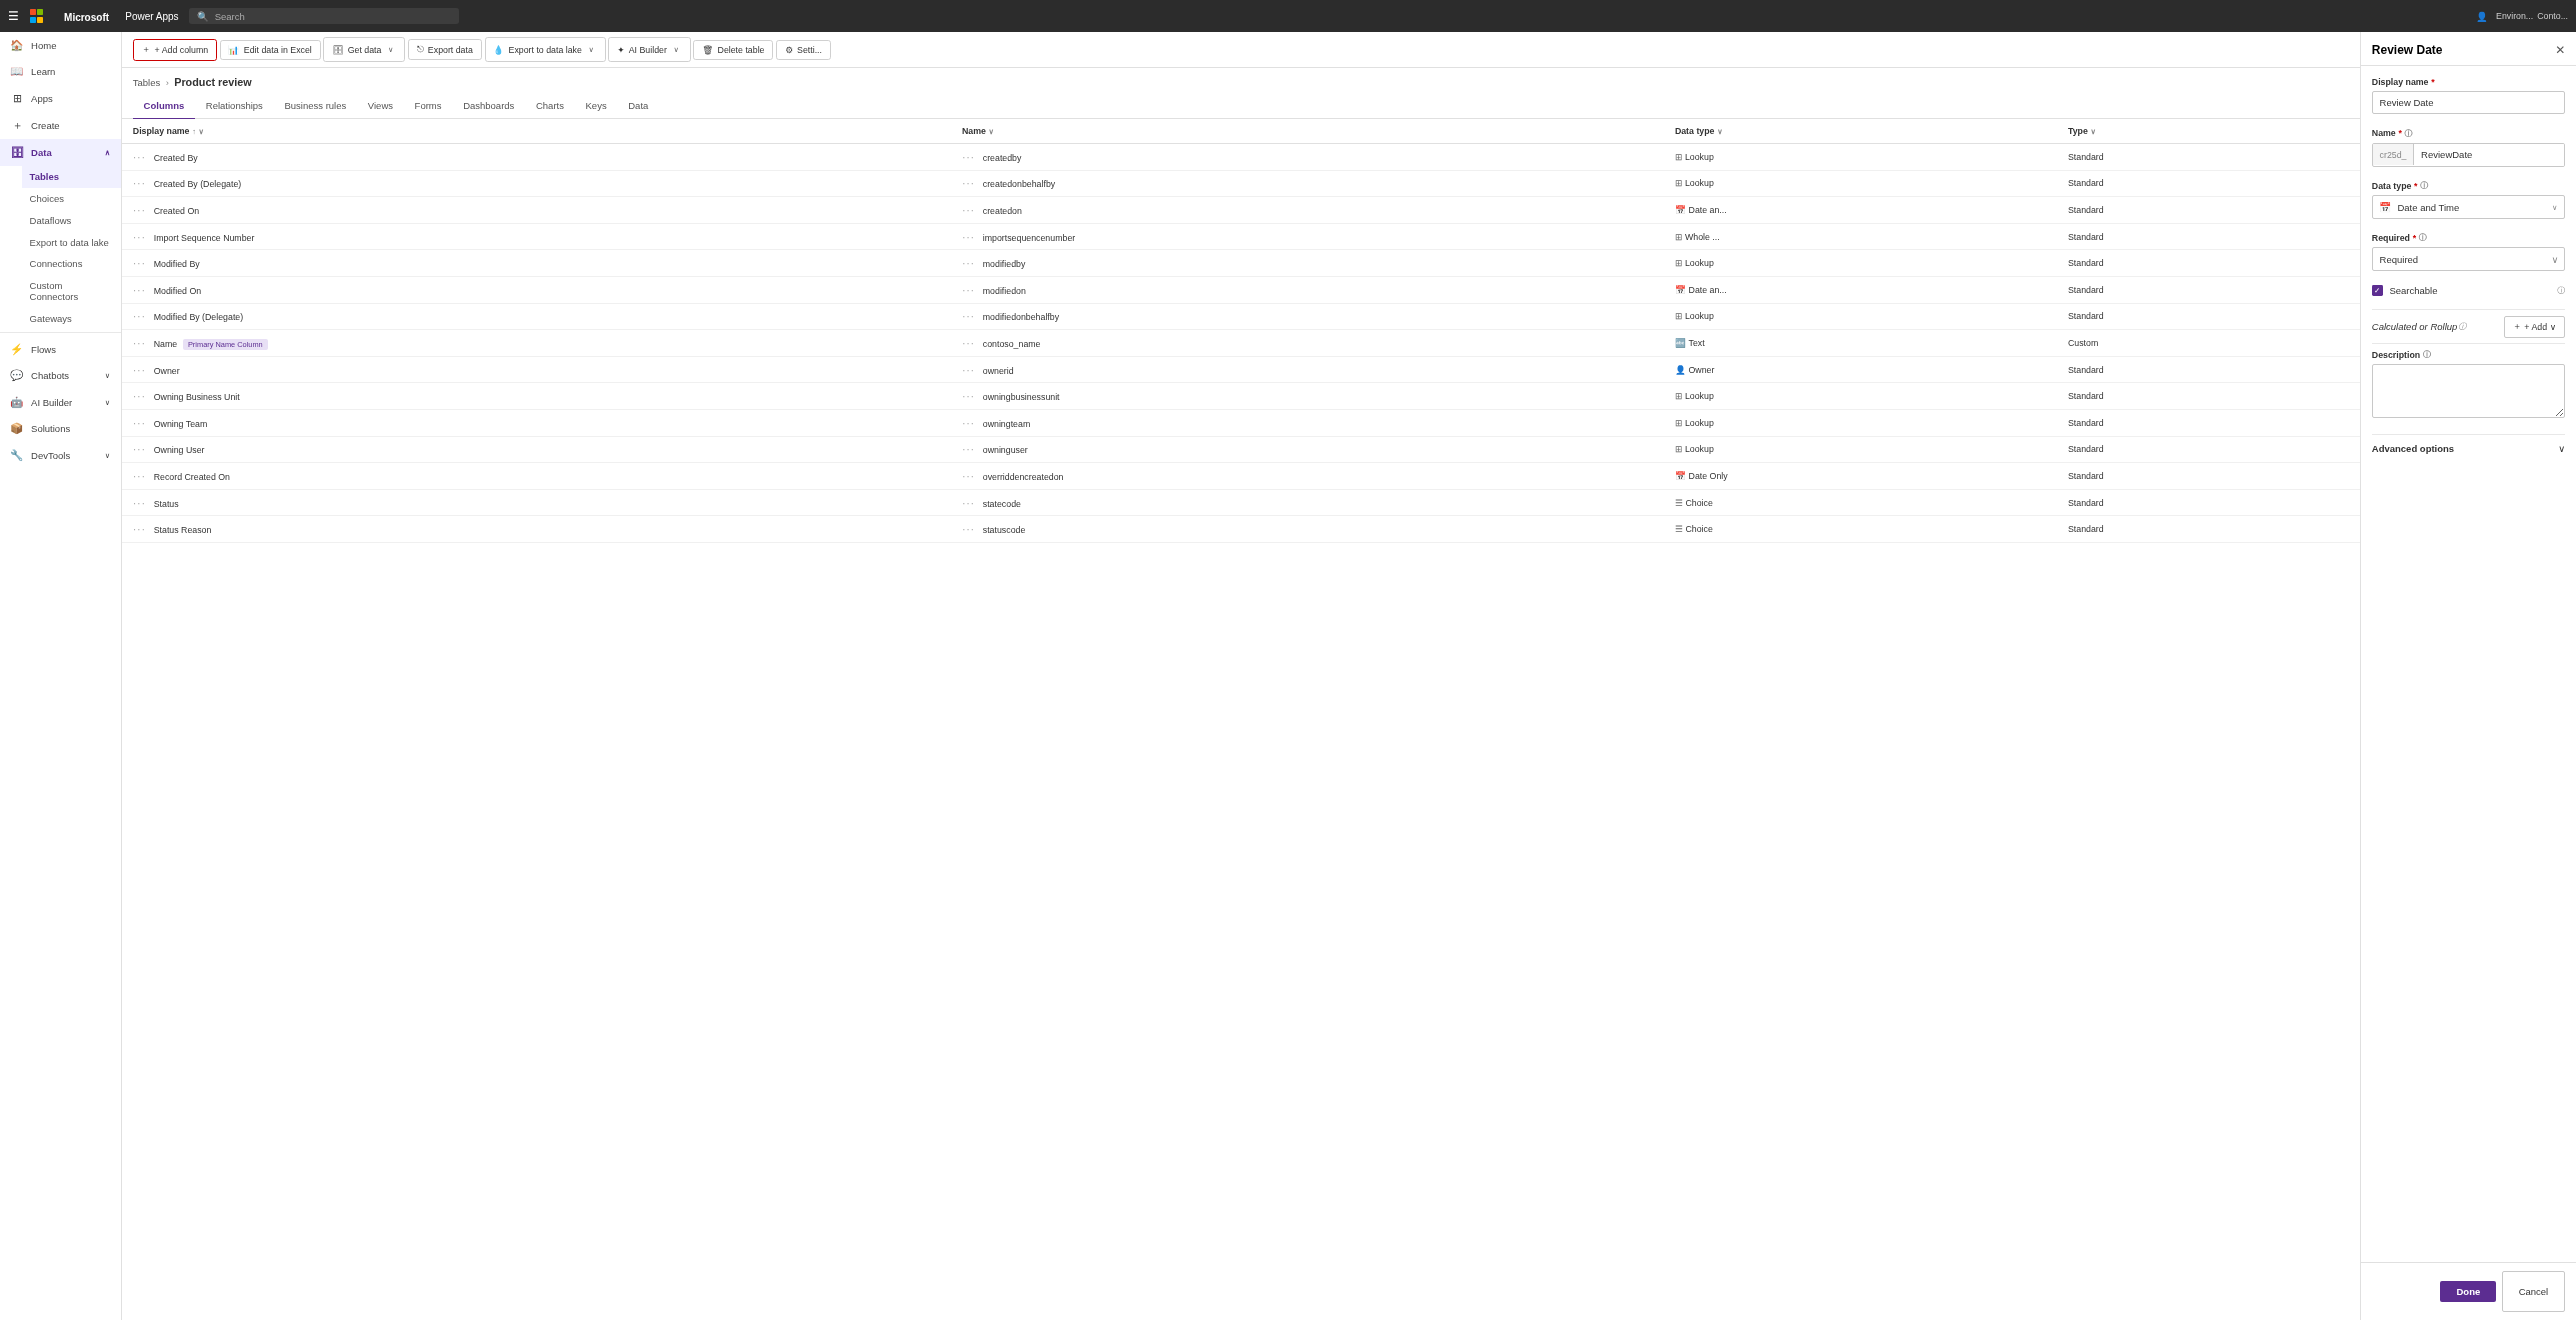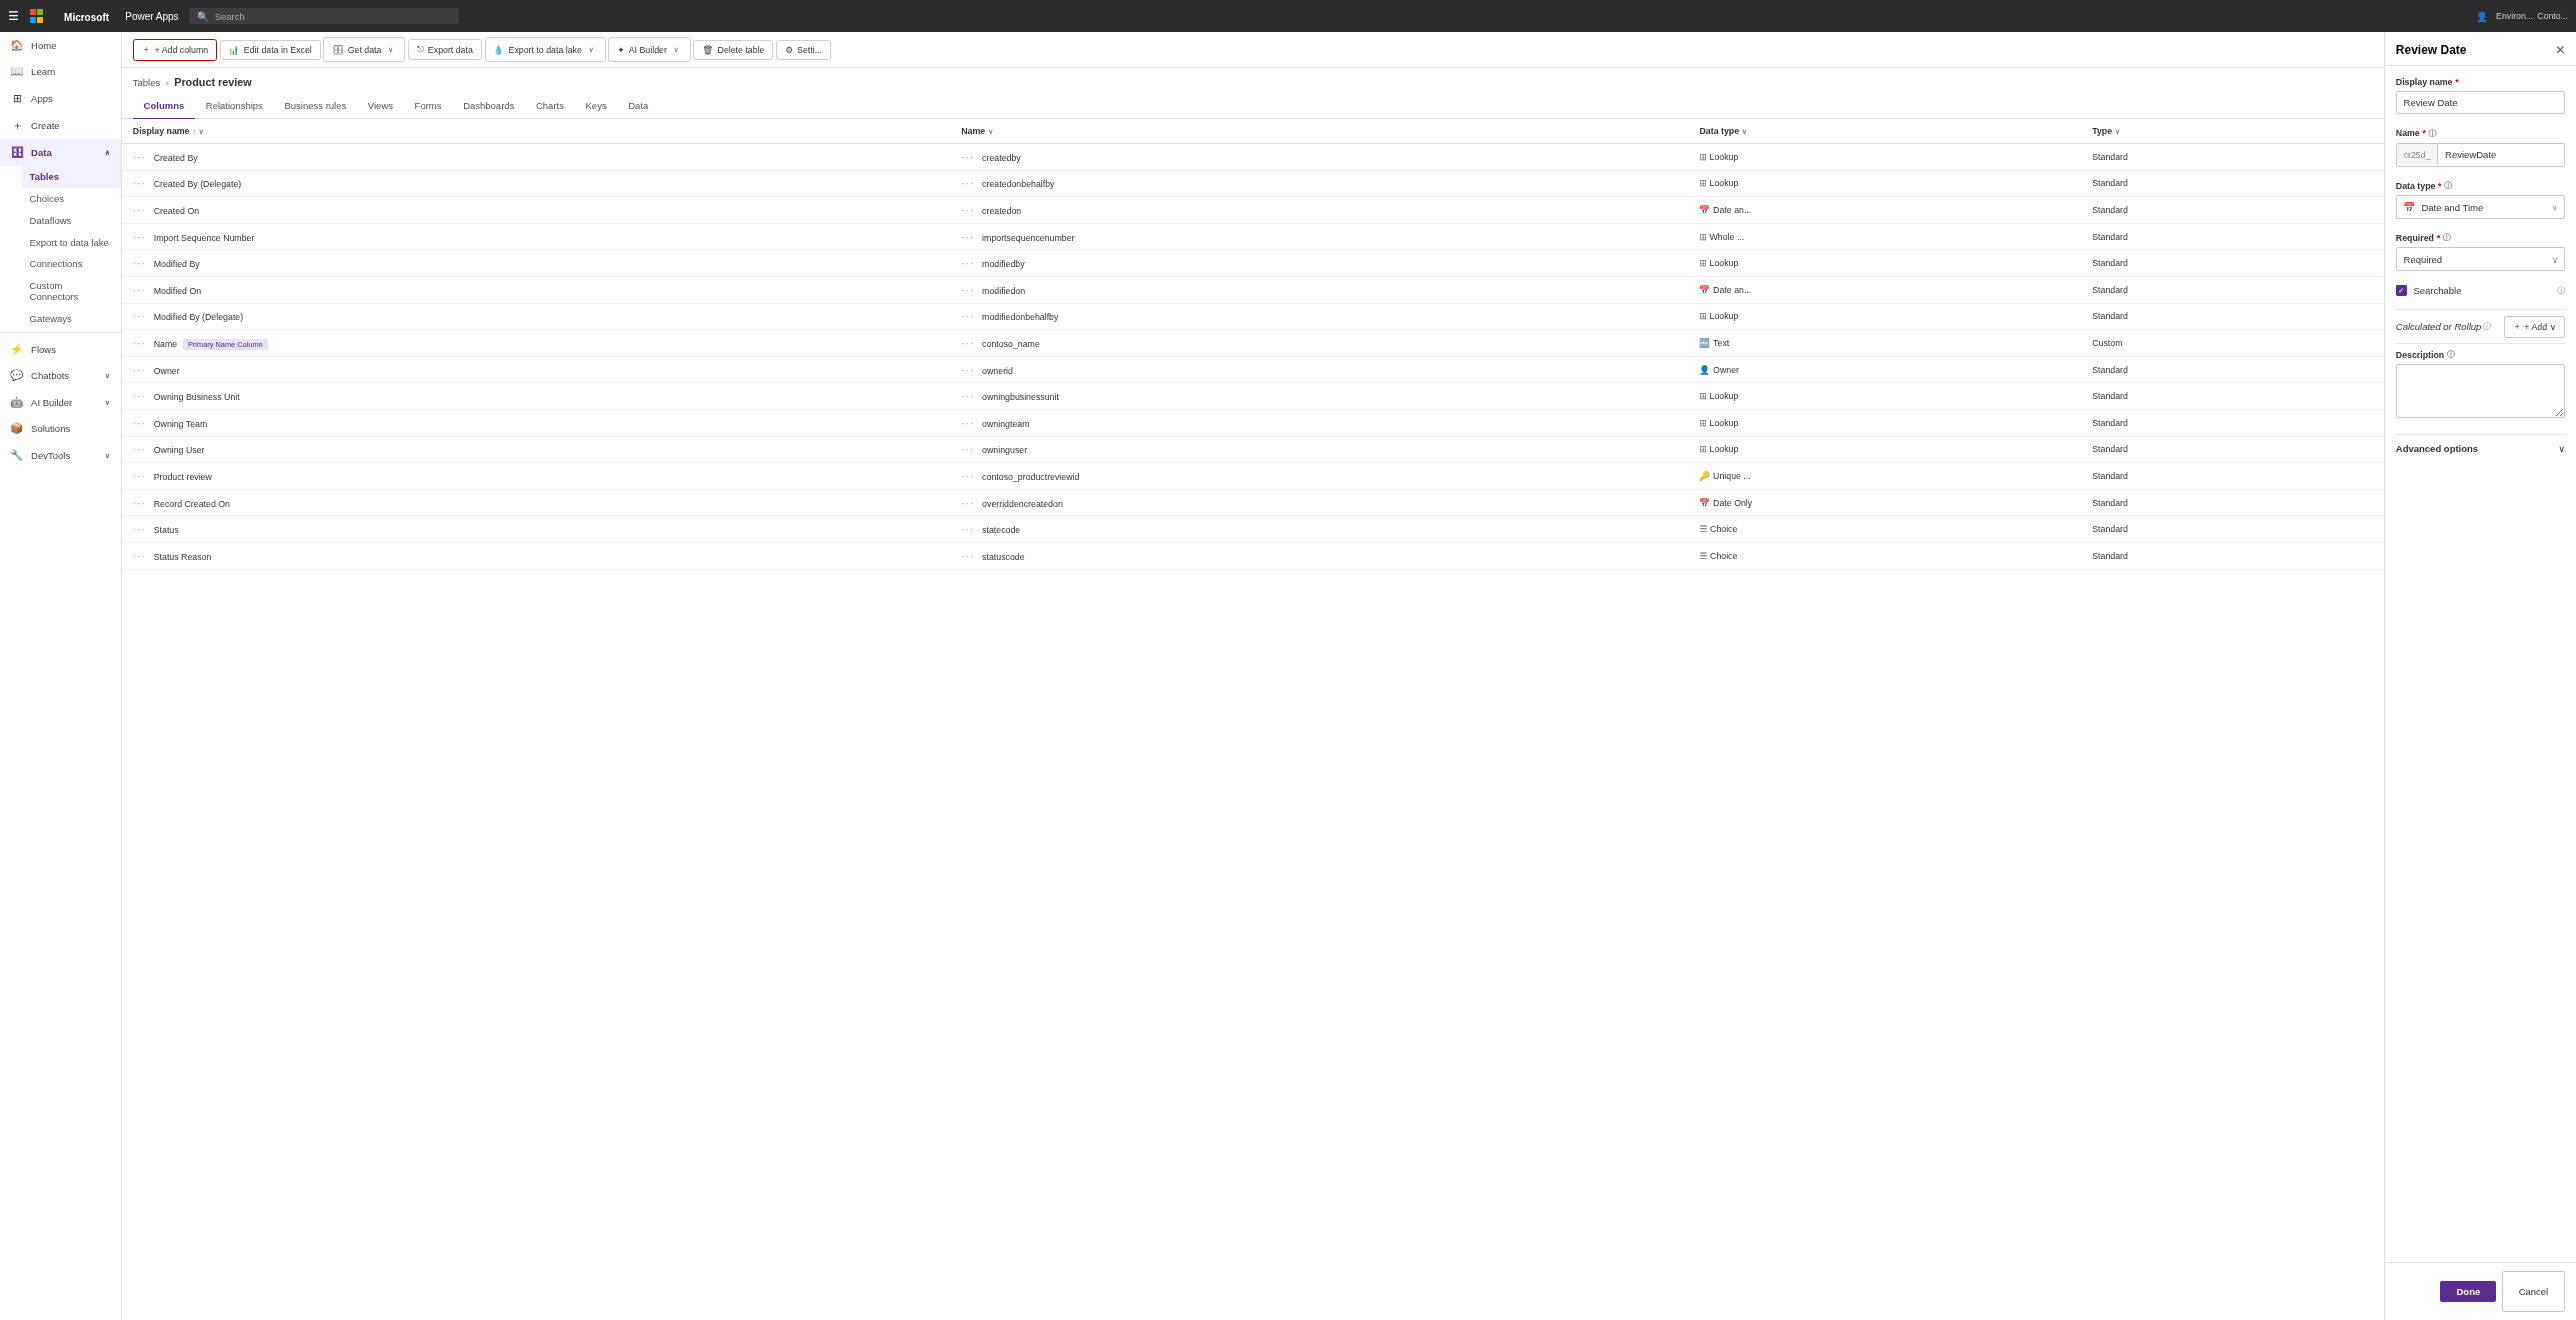--- a/index.html
+++ b/index.html
@@ -101,21 +101,21 @@
     tbody td { padding: 6.8px 10.8px; font-size: 8.8px; color: #333; border-bottom: 0.7px solid #f0f0f0; vertical-align: middle; }
     .col-dots { color: #aaa; cursor: pointer; font-size: 10.8px; letter-spacing: 0.7px; }
     .data-type-icon { margin-right: 2.7px; color: #666; font-size: 8.8px; }
     .badge-primary { background: #e8e0f5; color: #5c2d91; font-size: 7.4px; padding: 1.4px 5.4px; border-radius: 2px; margin-left: 5.4px; }
     .col-header { display: flex; align-items: center; gap: 2.7px; cursor: pointer; }
     .sort-icon { color: #888; font-size: 7.4px; }
     .filter-icon { color: #888; font-size: 7.4px; }
 
     
     .right-panel {
-      width: 192px; border-left: 0.7px solid #e0e0e0; display: flex; flex-direction: column;
+      width: 216px; border-left: 0.7px solid #e0e0e0; display: flex; flex-direction: column;
       background: #fff; overflow-y: auto; flex-shrink: 0;
     }
     .panel-header {
       display: flex; align-items: center; justify-content: space-between;
       padding: 10.8px 10.8px 8px; border-bottom: 0.7px solid #e0e0e0;
     }
     .panel-title { font-size: 12px; font-weight: 700; color: #000; }
     .panel-close { cursor: pointer; font-size: 12px; color: #555; background: none; border: none; }
     .panel-body { padding: 10.8px; flex: 1; }
     .field-group { margin-bottom: 13.5px; }
@@ -438,26 +438,20 @@
               <td><span class="data-type-icon">⊞</span><span>Lookup</span></td>
               <td>Standard</td>
             </tr>
             <tr>
               <td><span class="col-dots" style="margin-right: 8px;">···</span><span>Owning User</span></td>
               <td><span class="col-dots" style="margin-right: 8px;">···</span><span>owninguser</span></td>
               <td><span class="data-type-icon">⊞</span><span>Lookup</span></td>
               <td>Standard</td>
             </tr>
             <tr>
-              <td><span class="col-dots" style="margin-right: 8px;">···</span><span>Product review</span></td>
-              <td><span class="col-dots" style="margin-right: 8px;">···</span><span>contoso_productreviewid</span></td>
-              <td><span class="data-type-icon">🔑</span><span>Unique ...</span></td>
-              <td>Standard</td>
-            </tr>
-            <tr>
               <td><span class="col-dots" style="margin-right: 8px;">···</span><span>Record Created On</span></td>
               <td><span class="col-dots" style="margin-right: 8px;">···</span><span>overriddencreatedon</span></td>
               <td><span class="data-type-icon">📅</span><span>Date Only</span></td>
               <td>Standard</td>
             </tr>
             <tr>
               <td><span class="col-dots" style="margin-right: 8px;">···</span><span>Status</span></td>
               <td><span class="col-dots" style="margin-right: 8px;">···</span><span>statecode</span></td>
               <td><span class="data-type-icon">☰</span><span>Choice</span></td>
               <td>Standard</td>

